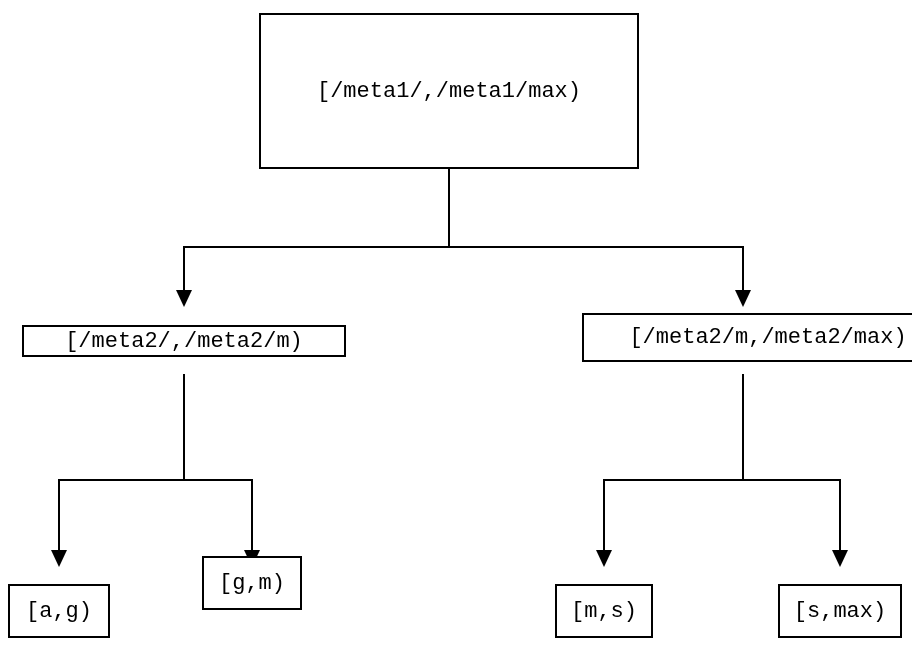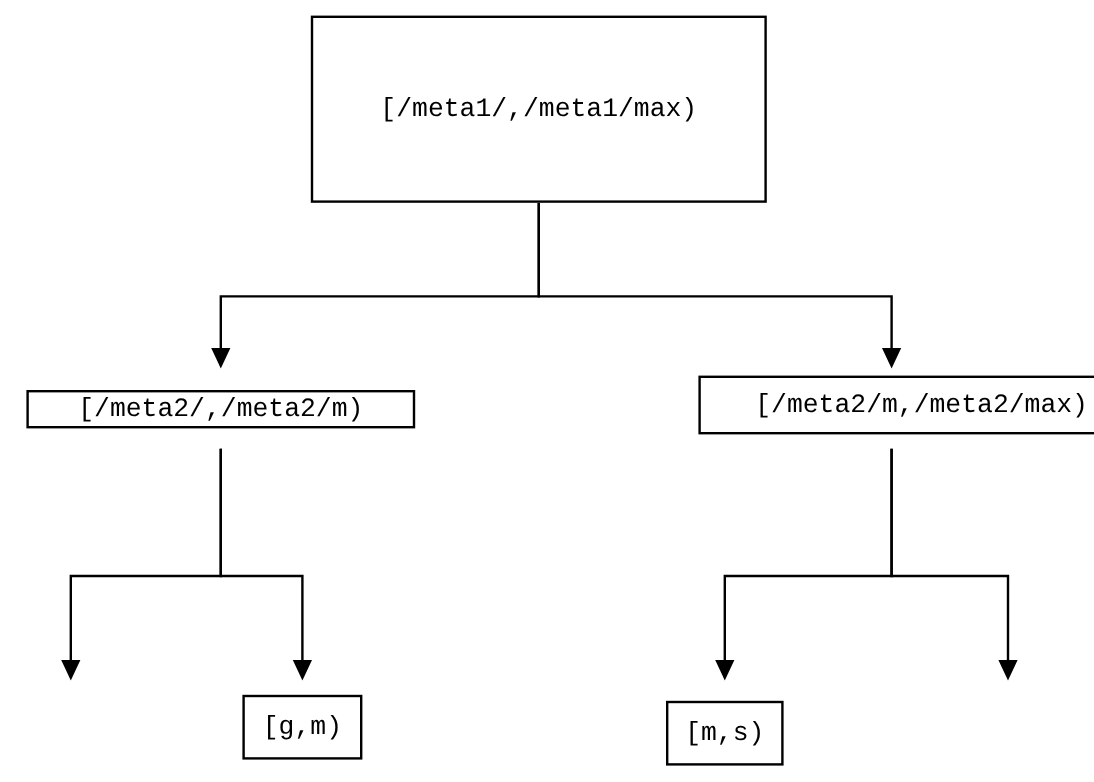--- a/index.html
+++ b/index.html
@@ -42,21 +42,21 @@
     align-items: center;
     justify-content: center;
     font-size: 22px;
     white-space: pre;
     z-index: 2;
   }
   #node-root  { left: 259px; top: 13px;  width: 380px; height: 156px; }
   #node-left  { left: 22px;  top: 325px; width: 324px; height: 32px; }
   #node-right { left: 582px; top: 313px; width: 372px; height: 49px; text-align: right; }
   #node-leaf-ag   { left: 8px;   top: 584px; width: 102px; height: 54px; }
-  #node-leaf-gm   { left: 202px; top: 556px; width: 100px; height: 54px; margin-top: 23px; }
+  #node-leaf-gm   { left: 202px; top: 556px; width: 100px; height: 54px; }
   #node-leaf-ms   { left: 555px; top: 584px; width: 98px;  height: 54px; }
   #node-leaf-smax { left: 778px; top: 584px; width: 124px; height: 54px; }
 </style>
 </head>
 <body>
 
 <div class="canvas">
 
   <svg class="edges-svg" viewBox="0 0 912 652" xmlns="http://www.w3.org/2000/svg" aria-hidden="true">
 
@@ -84,23 +84,29 @@
   </div>
 
   <div class="node" id="node-left">
     <span>[/meta2/,/meta2/m)</span>
   </div>
 
   <div class="node" id="node-right">
     <span>[/meta2/m,/meta2/max)</span>
   </div>
 
+  <div class="node" id="node-leaf-ag">
+    <span>[a,g)</span>
+  </div>
 
   <div class="node" id="node-leaf-gm">
     <span>[g,m)</span>
   </div>
 
   <div class="node" id="node-leaf-ms">
     <span>[m,s)</span>
   </div>
 
+  <div class="node" id="node-leaf-smax">
+    <span>[s,max)</span>
+  </div>
 
 </div>
 
 </body></html>

